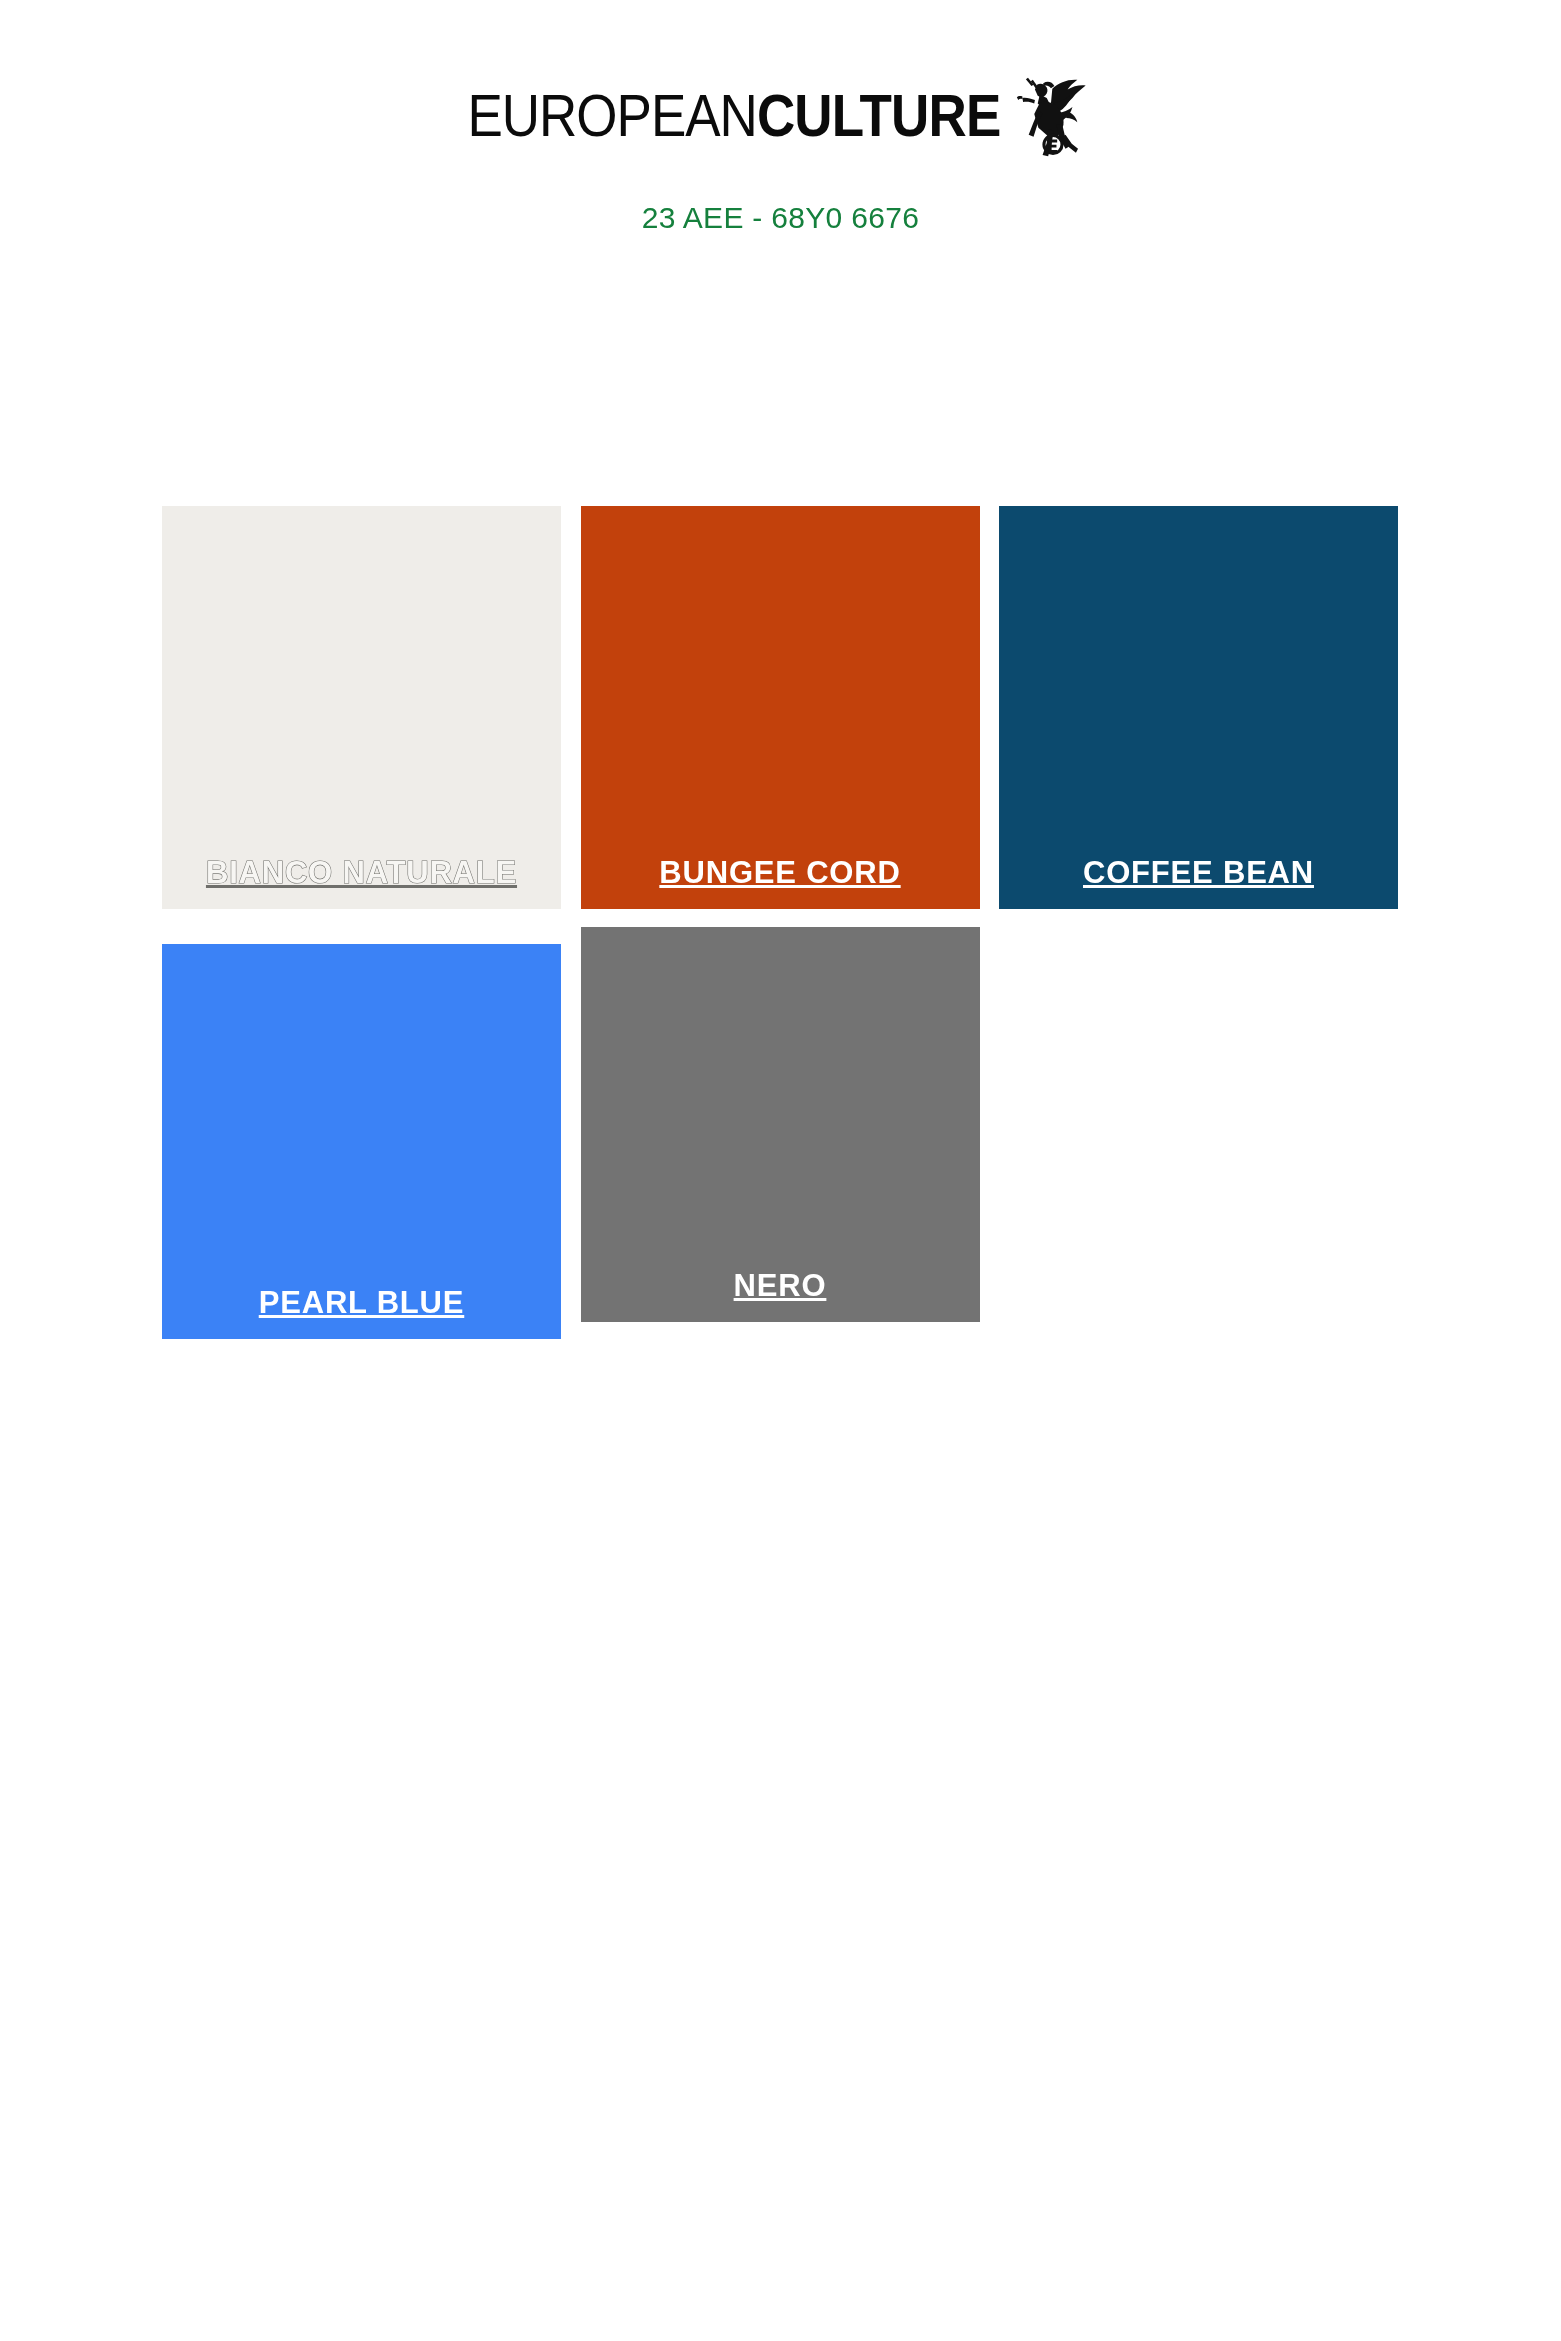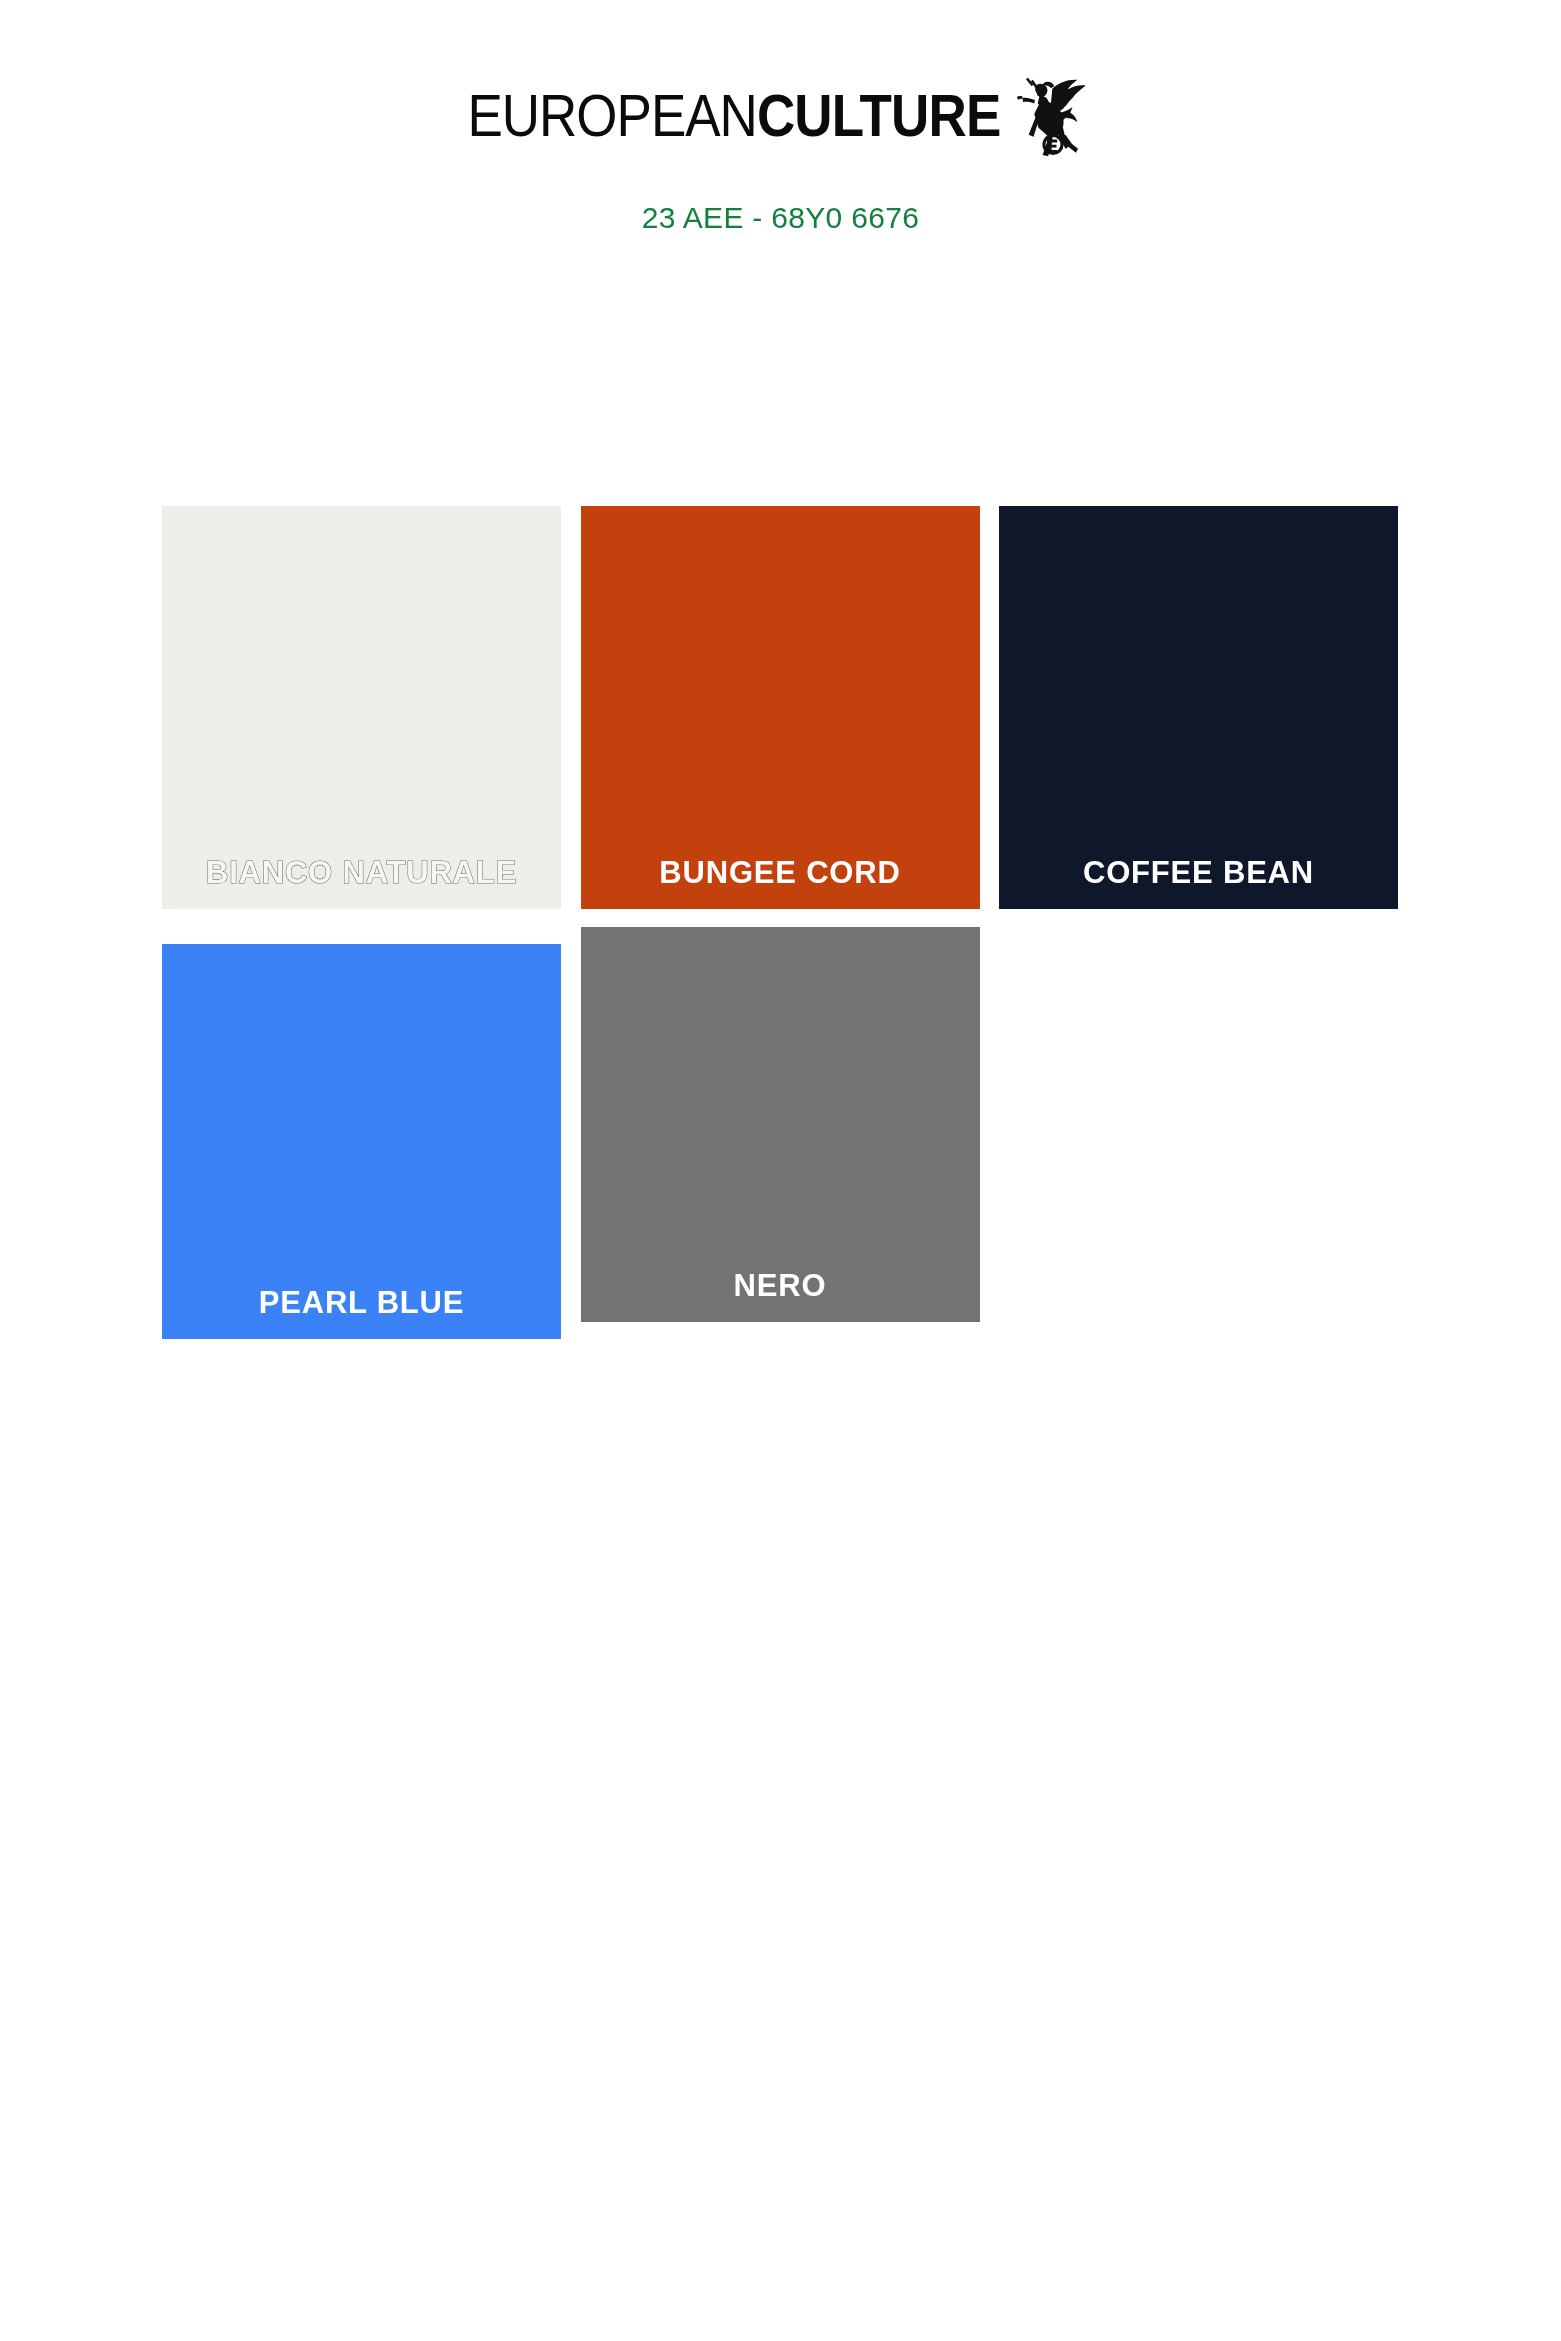--- a/index.html
+++ b/index.html
@@ -99,20 +99,21 @@
     font-family: "Liberation Sans", sans-serif;
     font-weight: 700;
     font-size: 31px;
     letter-spacing: 0.8px;
     line-height: 1;
     color: #ffffff;
     text-align: center;
     width: 100%;
     padding-bottom: 21px;
     white-space: nowrap;
+    text-decoration: underline;
   }
   
   .swatch-label.outlined {
     color: #f7f6f3;
     -webkit-text-stroke: 1.1px #6f6f6b;
     paint-order: stroke fill;
   }
 </style>
 </head>
 <body style="background-color: rgb(255, 255, 255);">
@@ -169,21 +170,21 @@
 <div class="swatch-grid">
 
   <div class="swatch" style="background-color: rgb(239, 237, 233);">
     <div class="swatch-label outlined">BIANCO NATURALE</div>
   </div>
 
   <div class="swatch" style="background-color: #c2410c;">
     <div class="swatch-label">BUNGEE CORD</div>
   </div>
 
-  <div class="swatch" style="background-color: #0f172a; align-items: flex-end;">
+  <div class="swatch" style="background-color: #0c4a6e; align-items: flex-end;">
     <div class="swatch-label">COFFEE BEAN</div>
   </div>
 
   <div class="swatch row2" style="background-color: #3b82f6; margin-top: 17px;">
     <div class="swatch-label">PEARL BLUE</div>
   </div>
 
   <div class="swatch row2" style="background-color: #737373;">
     <div class="swatch-label">NERO</div>
   </div>

